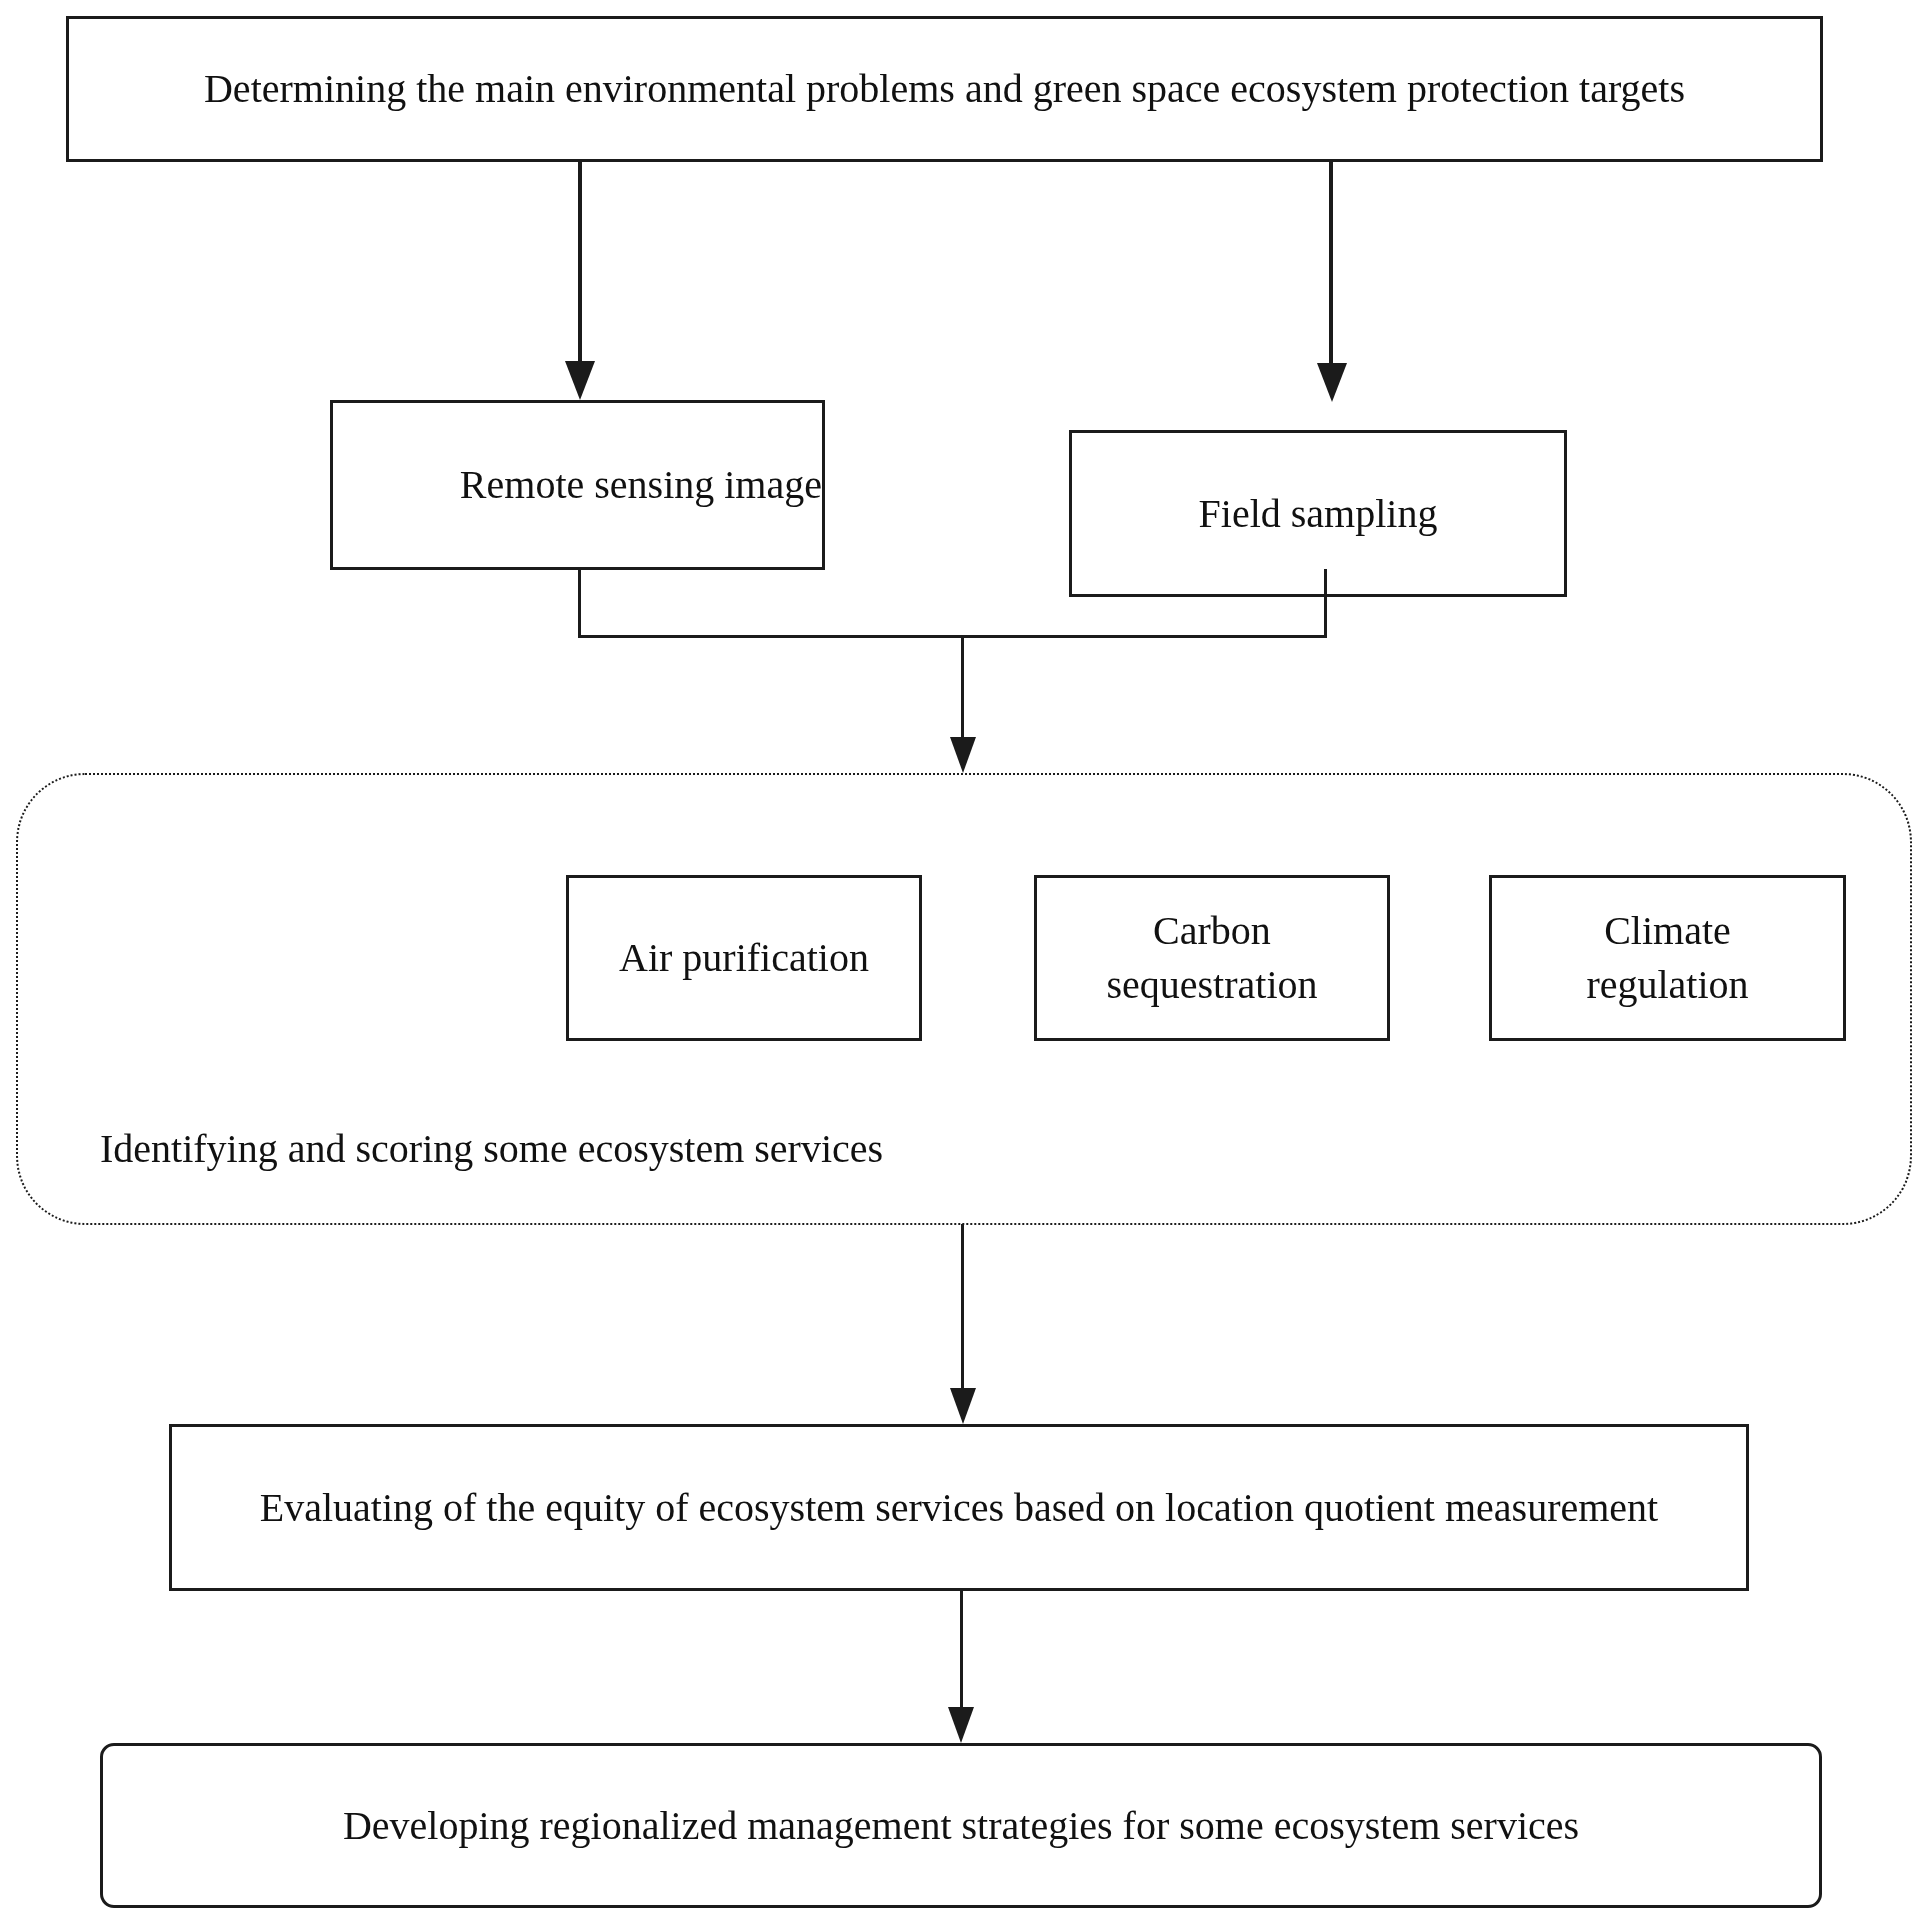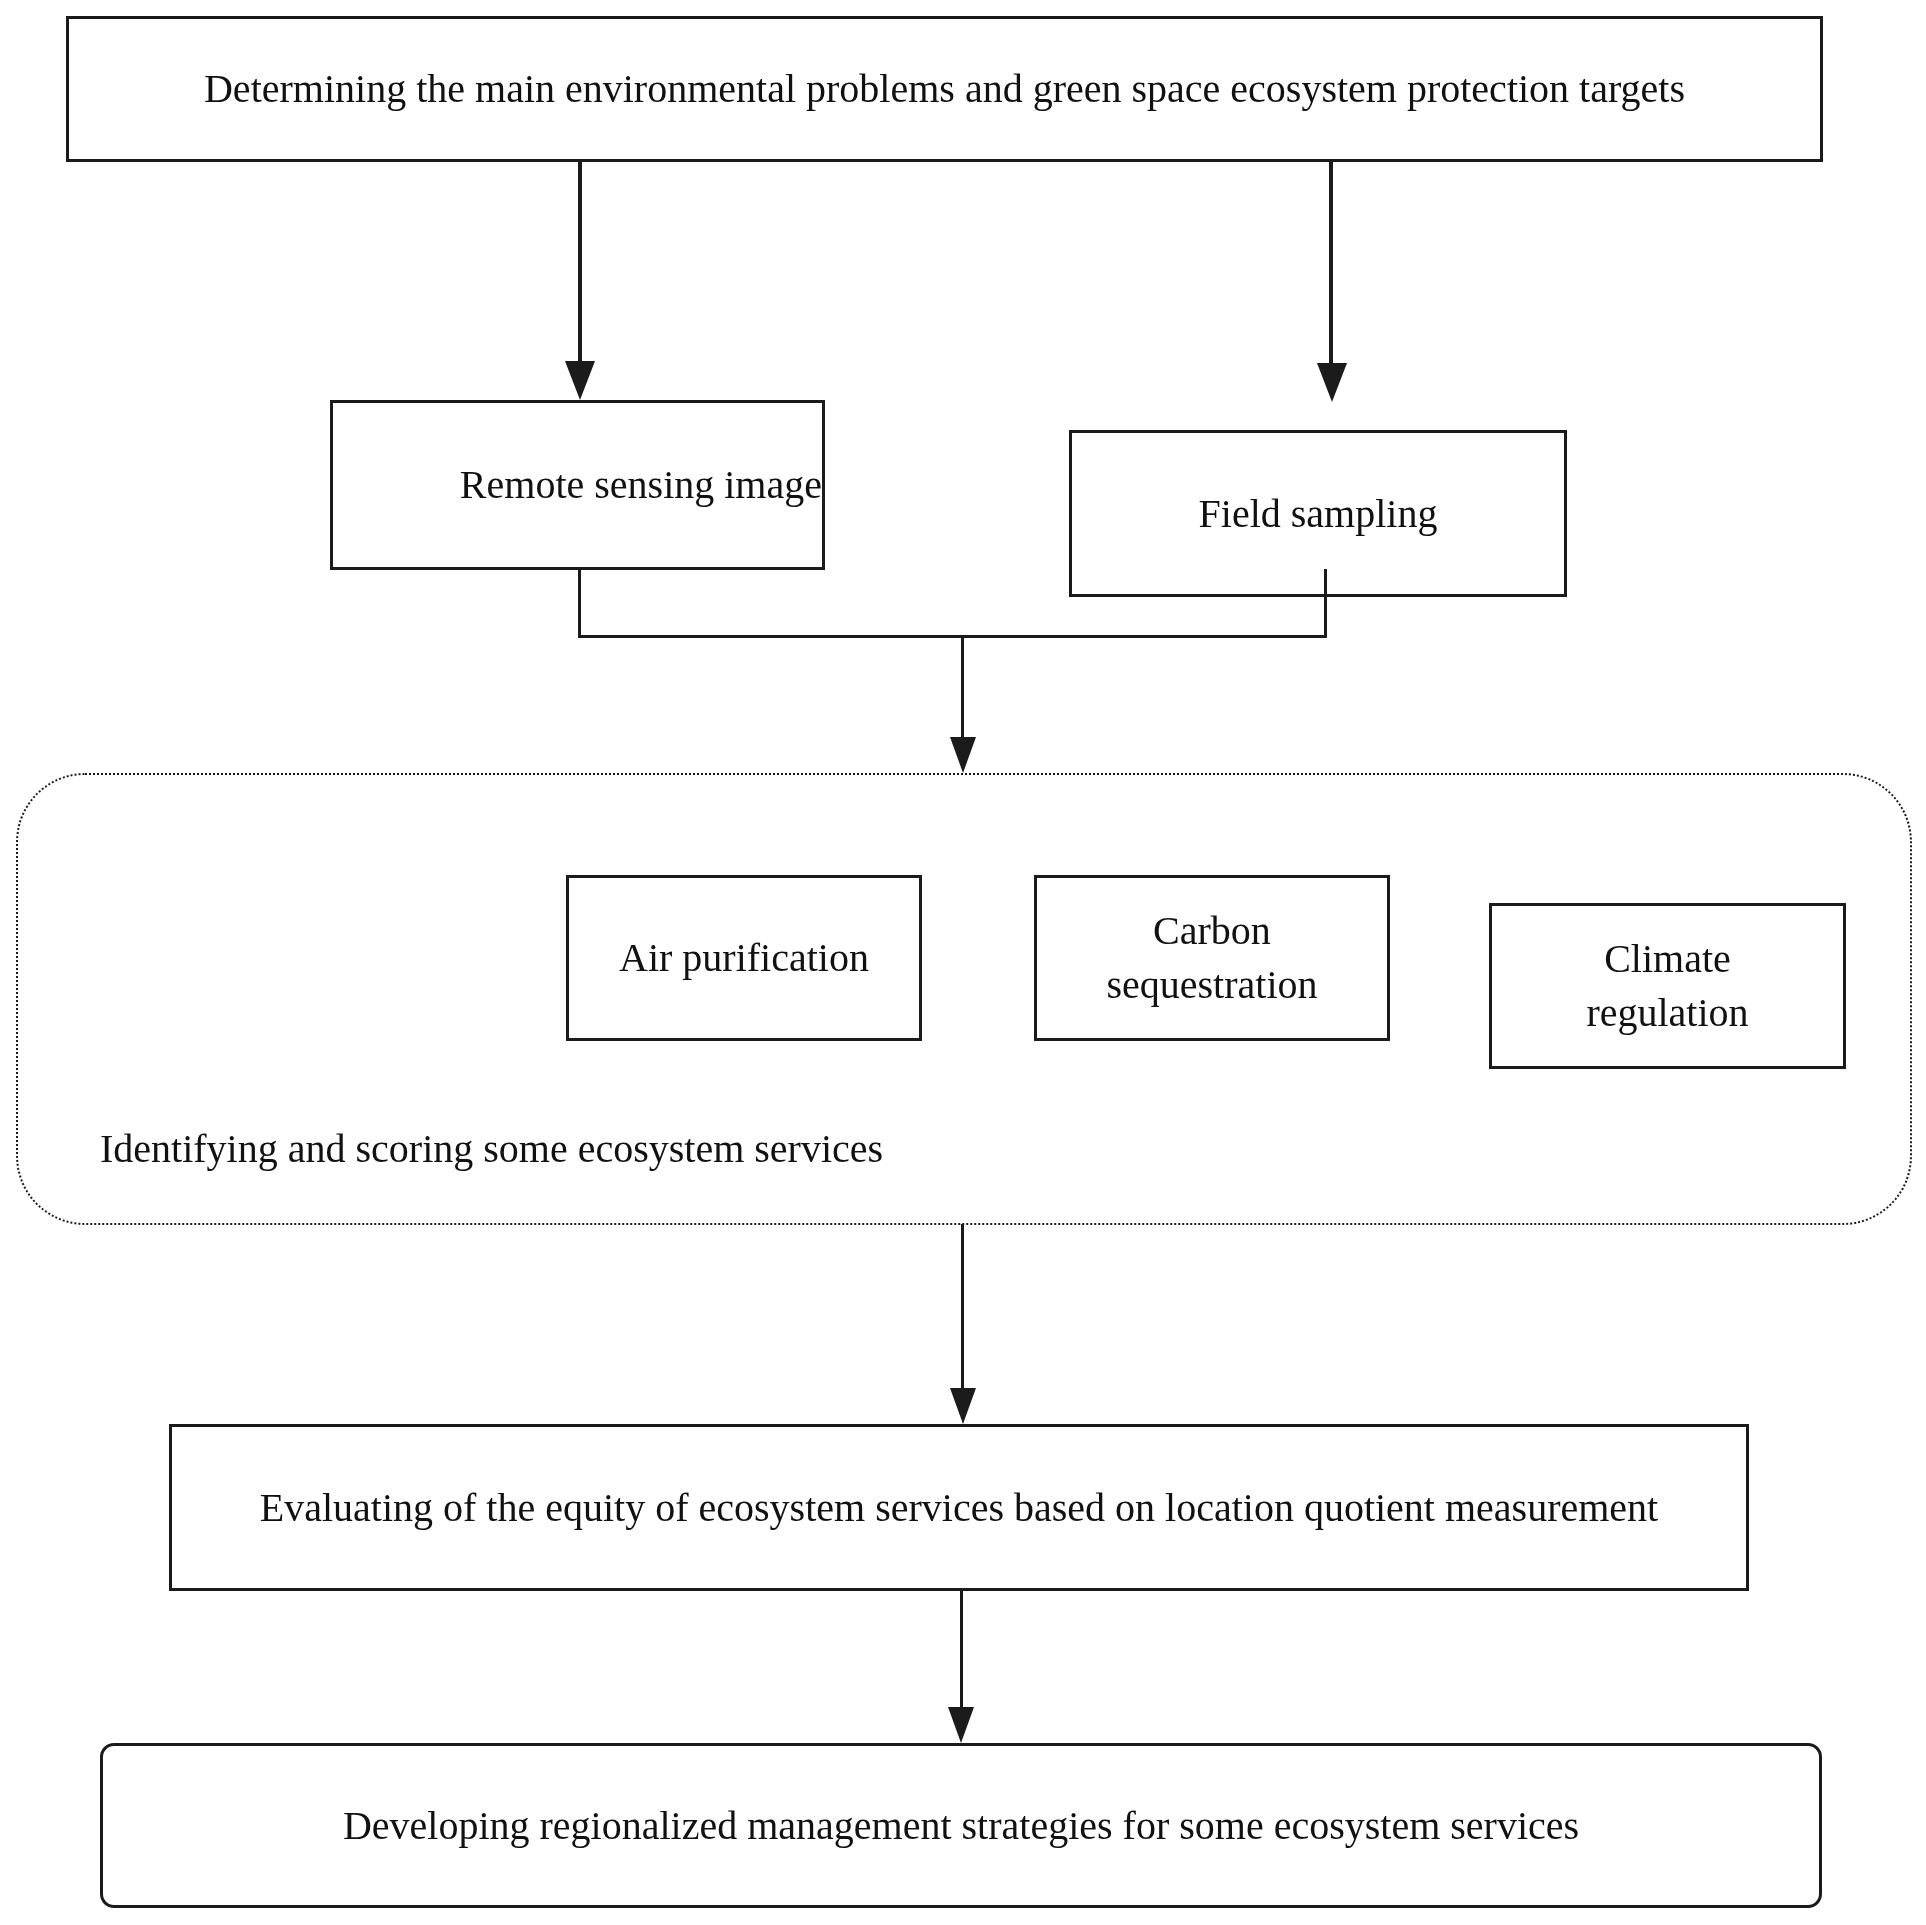--- a/index.html
+++ b/index.html
@@ -96,21 +96,21 @@
 
   <div class="group"></div>
 
   <div class="node service" style="left:566px; top:875px; width:356px; height:166px;">
     <span>Air purification</span>
   </div>
   <div class="node service" style="left:1034px; top:875px; width:356px; height:166px;">
     <span>Carbon
 sequestration</span>
   </div>
-  <div class="node service" style="left:1489px; top:903px; width:357px; height:166px;">
+  <div class="node service" style="left:1489px; top:875px; width:357px; height:166px;">
     <span>Climate
 regulation</span>
   </div>
 
   <div class="group-caption">Identifying and scoring some ecosystem services</div>
 
   <div class="vline" style="left:961px; top:1224px; width:2.5px; height:166px;"></div>
   <div class="arrowhead" style="left:950px; top:1388px;"></div>
 
   <div class="node" style="left:169px; top:1424px; width:1580px; height:167px;">

